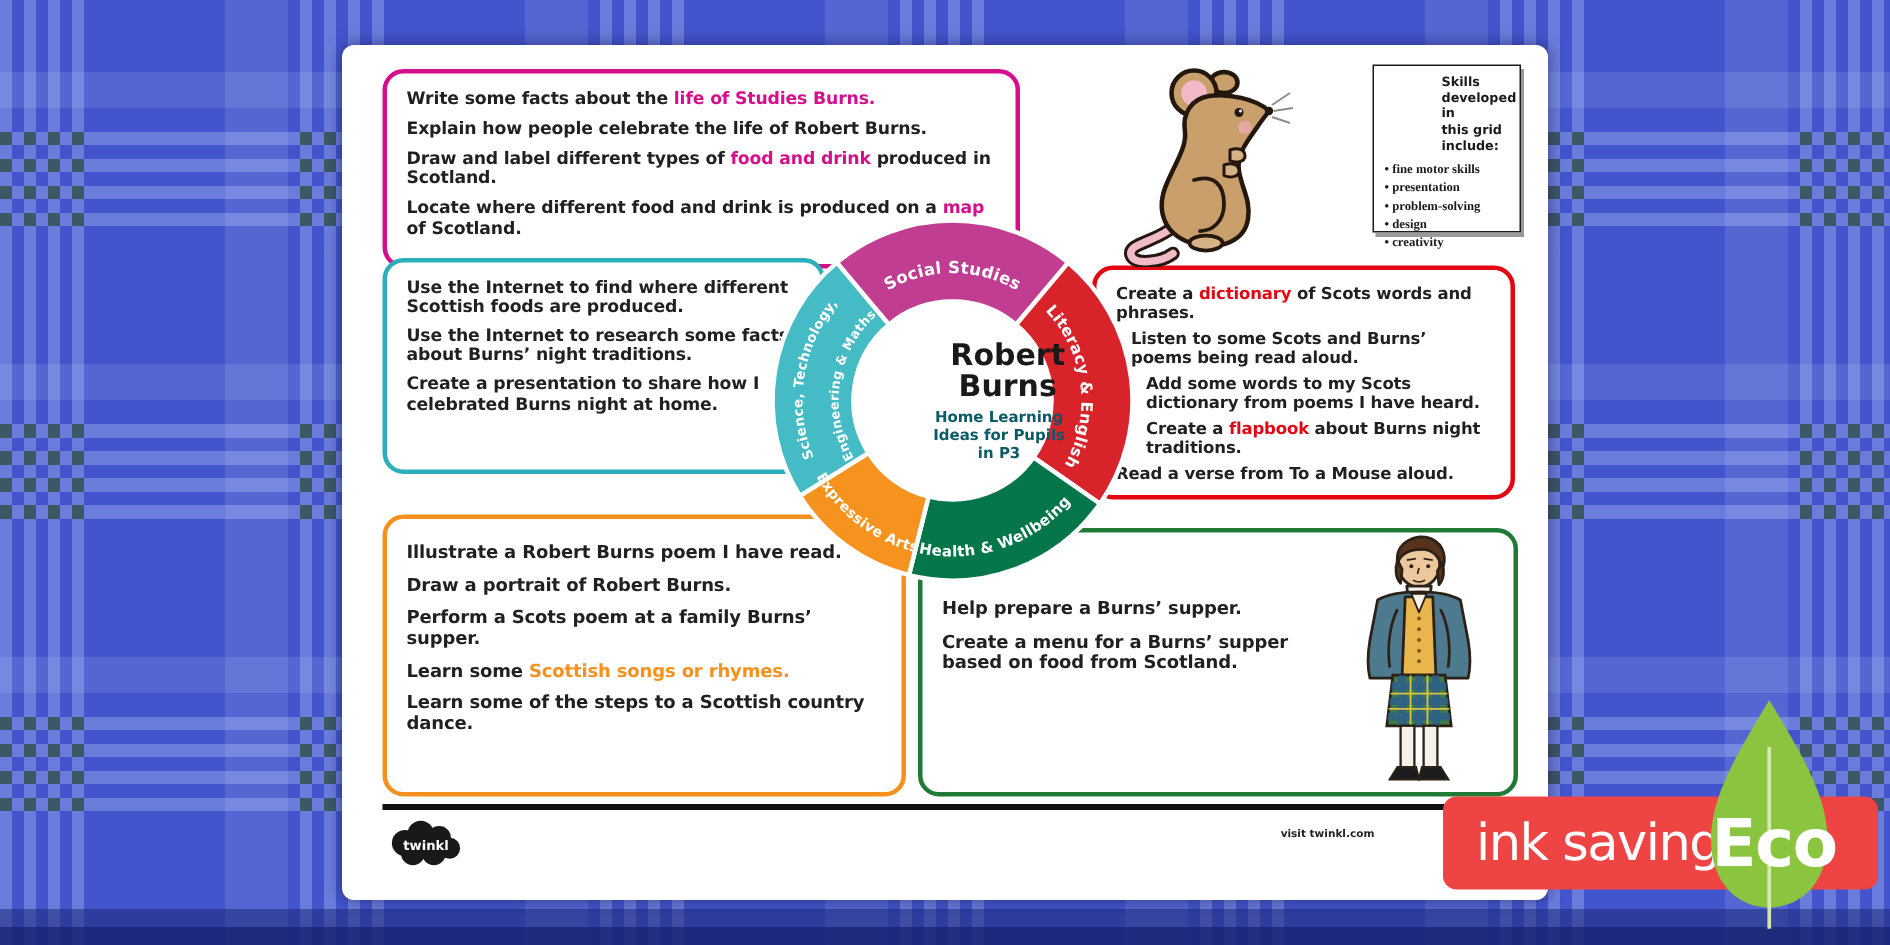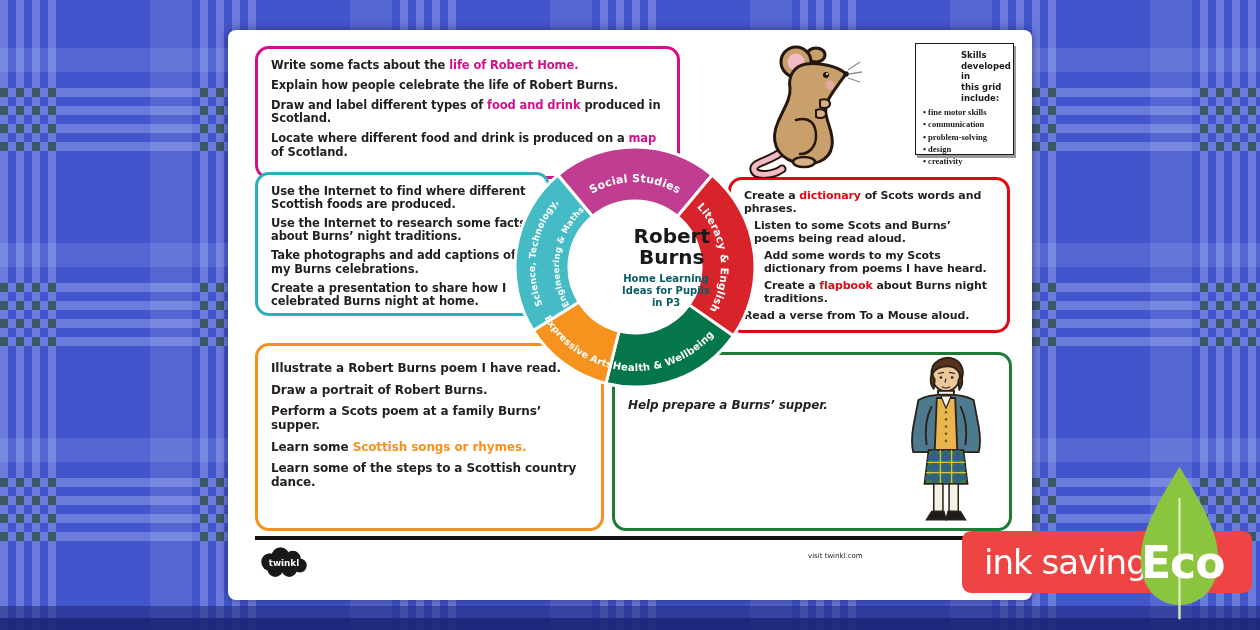--- a/index.html
+++ b/index.html
@@ -42,21 +42,21 @@
   
   .abox{position:absolute;background:#fff;border:3px solid #000;border-radius:14px;padding:10px 13px;box-sizing:border-box;z-index:1;}
   #box-pink  {left:27px; top:16px;  width:425px; height:133px;}
   #box-teal  {left:27px; top:142px; width:295px; height:144px;}
   #box-orange{left:27px; top:313px; width:349px; height:188px; padding-top:16px;}
   #box-red   {left:500px;top:147px; width:282px; height:156px;}
   #box-green {left:384px;top:322px; width:400px; height:179px; padding-top:44px;}
   .bi{margin:0 0 6px;font-weight:bold;font-size:11.5px;line-height:1.14;color:#231f20;letter-spacing:-0.1px;}
   #box-pink .bi{margin-bottom:7px;}
   #box-red .bi{font-size:11px;margin-bottom:5px;}
-  #box-green .bi{max-width:272px;margin-bottom:9px;font-size:12px;font-style:italic;}
+  #box-green .bi{max-width:272px;margin-bottom:9px;font-size:12px;}
   #box-orange .bi{margin-bottom:8px;font-size:12px;}
   .hl{font-weight:bold;}
   
   #wheel-svg{position:absolute;left:282px;top:112px;width:250px;height:250px;z-index:3;overflow:visible;}
   .seg-label{fill:#ffffff;font-weight:bold;letter-spacing:.2px;}
   .wheel-center{position:absolute;left:332px;top:182px;width:150px;height:110px;z-index:4;
     display:flex;flex-direction:column;align-items:flex-end;justify-content:center;text-align:center;}
   .wc-title{white-space:pre-line;font-size:20px;font-weight:bold;color:#191919;line-height:1.05;}
   .wc-sub{white-space:pre-line;font-size:10px;font-weight:bold;color:#0a5b66;line-height:1.2;margin-top:5px;}
   
@@ -65,62 +65,62 @@
   .sk-title{white-space:pre-line;font-size:8.5px;font-weight:bold;color:#1a1a1a;line-height:1.25;margin-left:40px;}
   .skills ul{margin:3px 0 0;padding:0 0 0 2px;list-style:none;font-family:Liberation Serif, serif;}
   .skills li{font-size:8.5px;font-weight:bold;color:#1a1a1a;line-height:1.45;}
   .skills li::before{content:"• ";}
   
   .mouse{position:absolute;left:514px;top:8px;width:124px;height:140px;z-index:3;}
   .burns{position:absolute;left:672px;top:322px;width:92px;height:186px;z-index:3;}
   
   .footer-line{position:absolute;left:27px;top:506px;width:757px;height:4px;background:#111;z-index:1;}
   .twinkl{position:absolute;left:28px;top:514px;width:56px;height:36px;z-index:1;}
-  .visit{position:absolute;left:580px;top:522px;width:154px;text-align:left;font-size:7px;font-weight:normal;color:#222;z-index:1;}
+  .visit{position:absolute;left:580px;top:522px;width:154px;text-align:center;font-size:7px;font-weight:bold;color:#222;z-index:1;}
   
   .eco-pill{position:absolute;left:962px;top:531px;width:290px;height:62px;border-radius:9px;background:#6aa233;z-index:30;}
   .eco-pill span{display:block;padding-left:22px;line-height:62px;font-size:34px;font-weight:500;color:#fff;letter-spacing:-1px;}
   .eco-leaf{position:absolute;left:1132px;top:462px;width:95px;height:161px;z-index:31;overflow:visible;}
   .eco-text{position:absolute;left:1141px;top:537px;width:78px;text-align:center;font-size:44px;font-weight:bold;color:#fff;z-index:32;letter-spacing:-1px;}
 </style>
 </head>
 <body>
 
 <div class="stage">
   <div class="bg"></div>
 
   <div class="page">
     <div class="abox" id="box-pink" style="border-color: rgb(212, 15, 140);">
-        <p class="bi"><span>Write some facts about the </span><span class="hl" style="color: rgb(212, 15, 140);">life of Robert Home.</span></p>
+        <p class="bi"><span>Write some facts about the </span><span class="hl" style="color: rgb(212, 15, 140);">life of Studies Burns.</span></p>
         <p class="bi"><span>Explain how people celebrate the life of Robert Burns.</span></p>
         <p class="bi"><span>Draw and label different types of </span><span class="hl" style="color: rgb(212, 15, 140);">food and drink</span><span> produced in Scotland.</span></p>
         <p class="bi"><span>Locate where different food and drink is produced on a </span><span class="hl" style="color: rgb(212, 15, 140);">map</span><span> of Scotland.</span></p>
       </div>
     <div class="abox" id="box-teal" style="border-color: rgb(43, 175, 188);">
         <p class="bi"><span>Use the Internet to find where different Scottish foods are produced.</span></p>
         <p class="bi"><span>Use the Internet to research some facts about Burns’ night traditions.</span></p>
-        <p class="bi"><span>Take photographs and add captions of my Burns celebrations.</span></p>
         <p class="bi"><span>Create a presentation to share how I celebrated Burns night at home.</span></p>
       </div>
     <div class="abox" id="box-orange" style="border-color: rgb(245, 145, 30);">
         <p class="bi"><span>Illustrate a Robert Burns poem I have read.</span></p>
         <p class="bi"><span>Draw a portrait of Robert Burns.</span></p>
         <p class="bi"><span>Perform a Scots poem at a family Burns’ supper.</span></p>
         <p class="bi"><span>Learn some </span><span class="hl" style="color: rgb(245, 145, 30);">Scottish songs or rhymes.</span></p>
         <p class="bi"><span>Learn some of the steps to a Scottish country dance.</span></p>
       </div>
     <div class="abox" id="box-red" style="border-color: rgb(227, 6, 19);">
         <p class="bi"><span>Create a </span><span class="hl" style="color: rgb(227, 6, 19);">dictionary</span><span> of Scots words and phrases.</span></p>
         <p class="bi" style="padding-left: 10px;"><span>Listen to some Scots and Burns’ poems being read aloud.</span></p>
         <p class="bi" style="padding-left: 20px;"><span>Add some words to my Scots dictionary from poems I have heard.</span></p>
         <p class="bi" style="padding-left: 20px;"><span>Create a </span><span class="hl" style="color: rgb(227, 6, 19);">flapbook</span><span> about Burns night traditions.</span></p>
         <p class="bi"><span>Read a verse from To a Mouse aloud.</span></p>
       </div>
     <div class="abox" id="box-green" style="border-color: rgb(31, 122, 53);">
         <p class="bi"><span>Help prepare a Burns’ supper.</span></p>
+        <p class="bi"><span>Create a menu for a Burns’ supper based on food from Scotland.</span></p>
       </div>
 
     <svg id="wheel-svg" viewBox="-125 -125 250 250">
       <g id="seg-g">
           <path d="M-77.13,-91.93 A120,120 0 0 1 77.13,-91.93 L42.42,-50.56 A66,66 0 0 0 -42.42,-50.56 Z" fill="#c03d92" stroke="#fff" stroke-width="3" stroke-linejoin="round"></path>
           <path d="M77.13,-91.93 A120,120 0 0 1 98.3,68.83 L54.06,37.86 A66,66 0 0 0 42.42,-50.56 Z" fill="#d8232a" stroke="#fff" stroke-width="3" stroke-linejoin="round"></path>
           <path d="M98.3,68.83 A120,120 0 0 1 -29.03,116.44 L-15.97,64.04 A66,66 0 0 0 54.06,37.86 Z" fill="#04764a" stroke="#fff" stroke-width="3" stroke-linejoin="round"></path>
           <path d="M-29.03,116.44 A120,120 0 0 1 -101.77,63.59 L-55.97,34.97 A66,66 0 0 0 -15.97,64.04 Z" fill="#f6921e" stroke="#fff" stroke-width="3" stroke-linejoin="round"></path>
           <path d="M-101.77,63.59 A120,120 0 0 1 -77.13,-91.93 L-42.42,-50.56 A66,66 0 0 0 -55.97,34.97 Z" fill="#45bcc5" stroke="#fff" stroke-width="3" stroke-linejoin="round"></path>
           <circle r="65" fill="#ffffff"></circle>
@@ -170,21 +170,21 @@
           <path d="M105,36 L118,34"></path>
           <path d="M104,40 L116,44"></path>
       </g>
     </svg>
 
     <div class="skills">
       <div class="sk-title">Skills developed in
 this grid include:</div>
       <ul>
           <li>fine motor skills</li>
-          <li>communication</li>
+          <li>presentation</li>
           <li>problem-solving</li>
           <li>design</li>
           <li>creativity</li>
         </ul>
     </div>
 
     <svg class="burns" viewBox="0 0 90 180">
       <g stroke="#2b2117" stroke-width="1.8" stroke-linejoin="round">
         <ellipse cx="45" cy="23" rx="13.5" ry="14.5" fill="#eec89d"></ellipse>
         <path d="M31,22 C29,8 44,2 53,6 C62,10 63,20 60,26 C59,18 54,13 47,13 C39,13 33,16 31,22 Z" fill="#57331d"></path>

